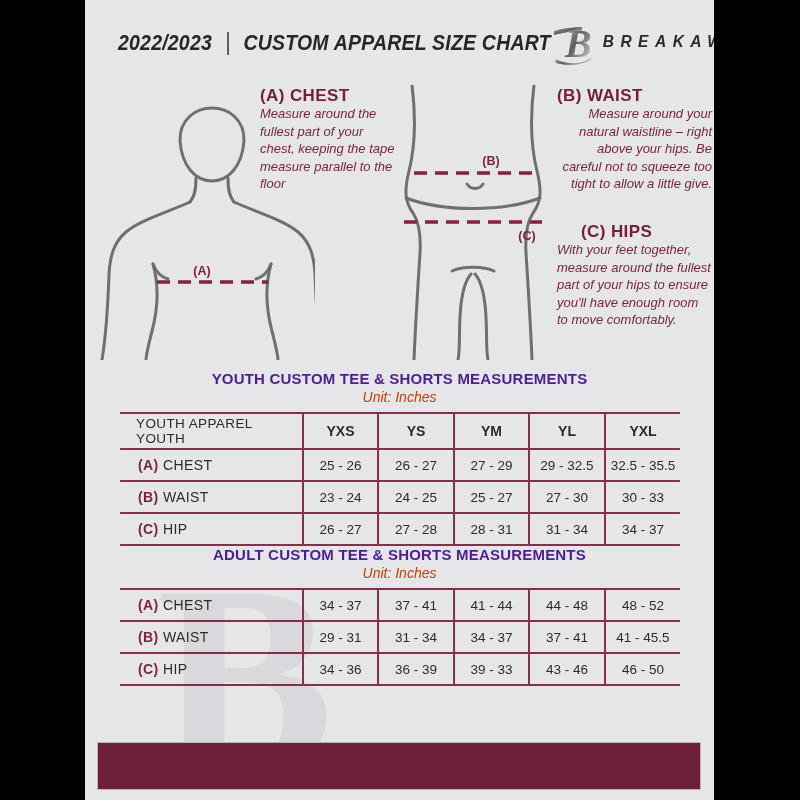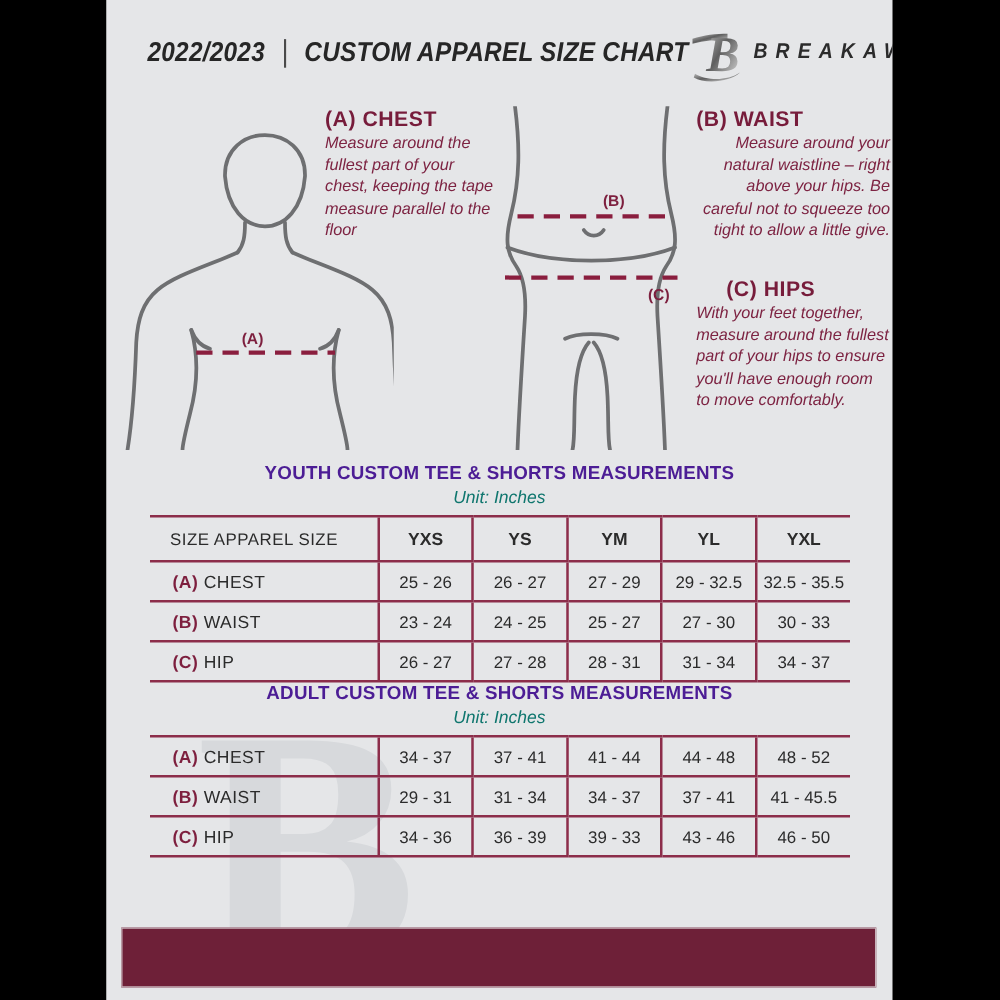--- a/index.html
+++ b/index.html
@@ -35,21 +35,21 @@
   .guide-h { position:absolute; font-size:17px; font-weight:bold; color:#771c3b;
              letter-spacing:0.4px; }
   .guide-p { position:absolute; font-size:13px; font-style:italic; color:#7d2342;
              line-height:17.5px; }
   .fig { position:absolute; }
 
   
   .tbl-title { position:absolute; left:0; width:100%; text-align:center;
                font-weight:bold; font-size:15px; color:#4c1d95; letter-spacing:0.2px; }
   .tbl-unit  { position:absolute; left:0; width:100%; text-align:center;
-               font-style:italic; font-size:14px; color:#0f766e; }
+               font-style:italic; font-size:14px; color:#c2410c; }
 
   
   table.size { position:absolute; left:35px; width:560px; border-collapse:collapse;
                table-layout:fixed; background:transparent; }
   table.size th, table.size td {
     border-top:2px solid #8c2d4a; border-bottom:2px solid #8c2d4a;
     padding:0; background:transparent; color:#2b2b2b;
   }
   table.size th + th, table.size td + td { border-left:2px solid #8c2d4a; }
   table.size tr.hdr th { height:34px; }
@@ -147,21 +147,21 @@
         <colgroup>
           <col style="width:183px;">
             <col style="width:75px;">
             <col style="width:76px;">
           <col style="width:75px;">
             <col style="width:76px;">
             <col style="width:75px;">
         </colgroup>
         <tbody>
             <tr class="hdr">
-          <th class="size-col-hdr">SIZE APPAREL SIZE</th>
+          <th class="size-col-hdr">YOUTH APPAREL YOUTH</th>
           <th class="size-hdr">YXS</th>
           <th class="size-hdr">YS</th>
           <th class="size-hdr">YM</th>
           <th class="size-hdr">YL</th>
           <th class="size-hdr">YXL</th>
         </tr>
         <tr class="row">
           <td class="row-label">
             <span class="marker">(A)</span>
             <span>CHEST</span>

